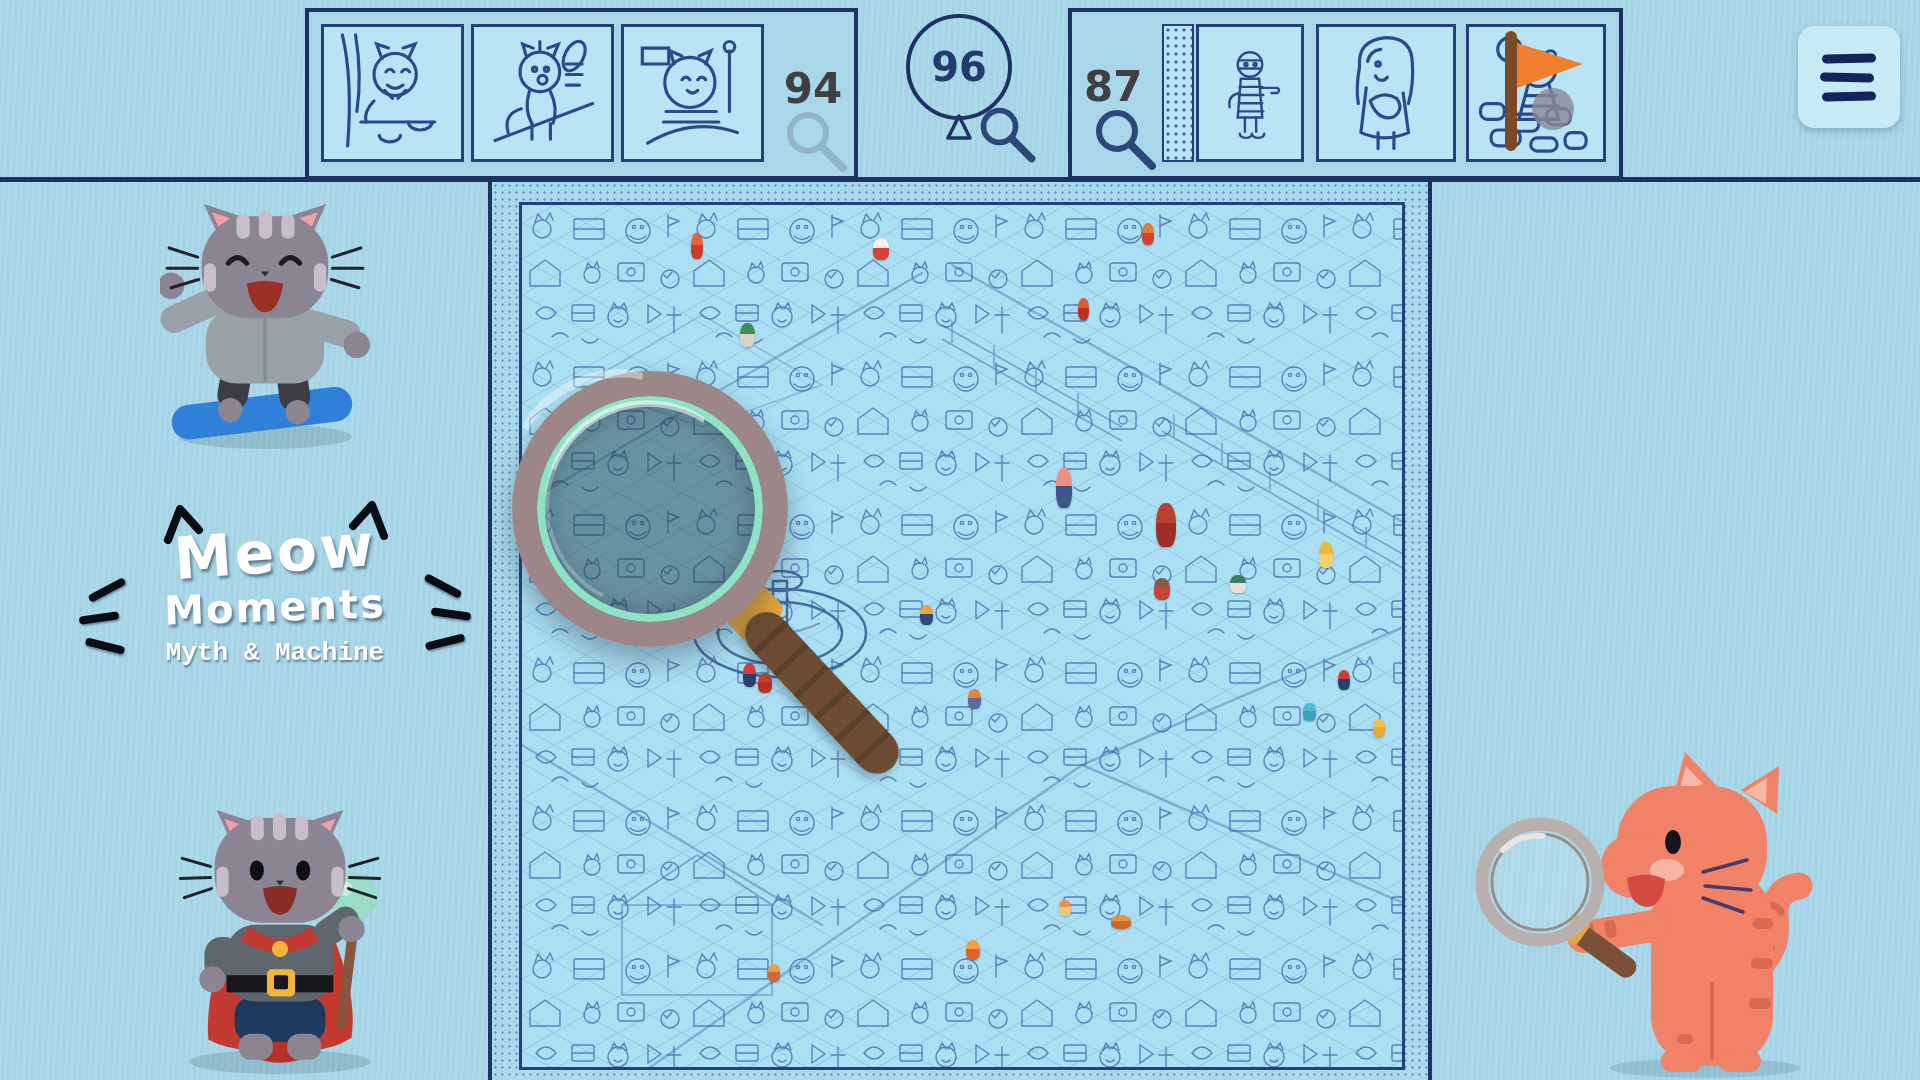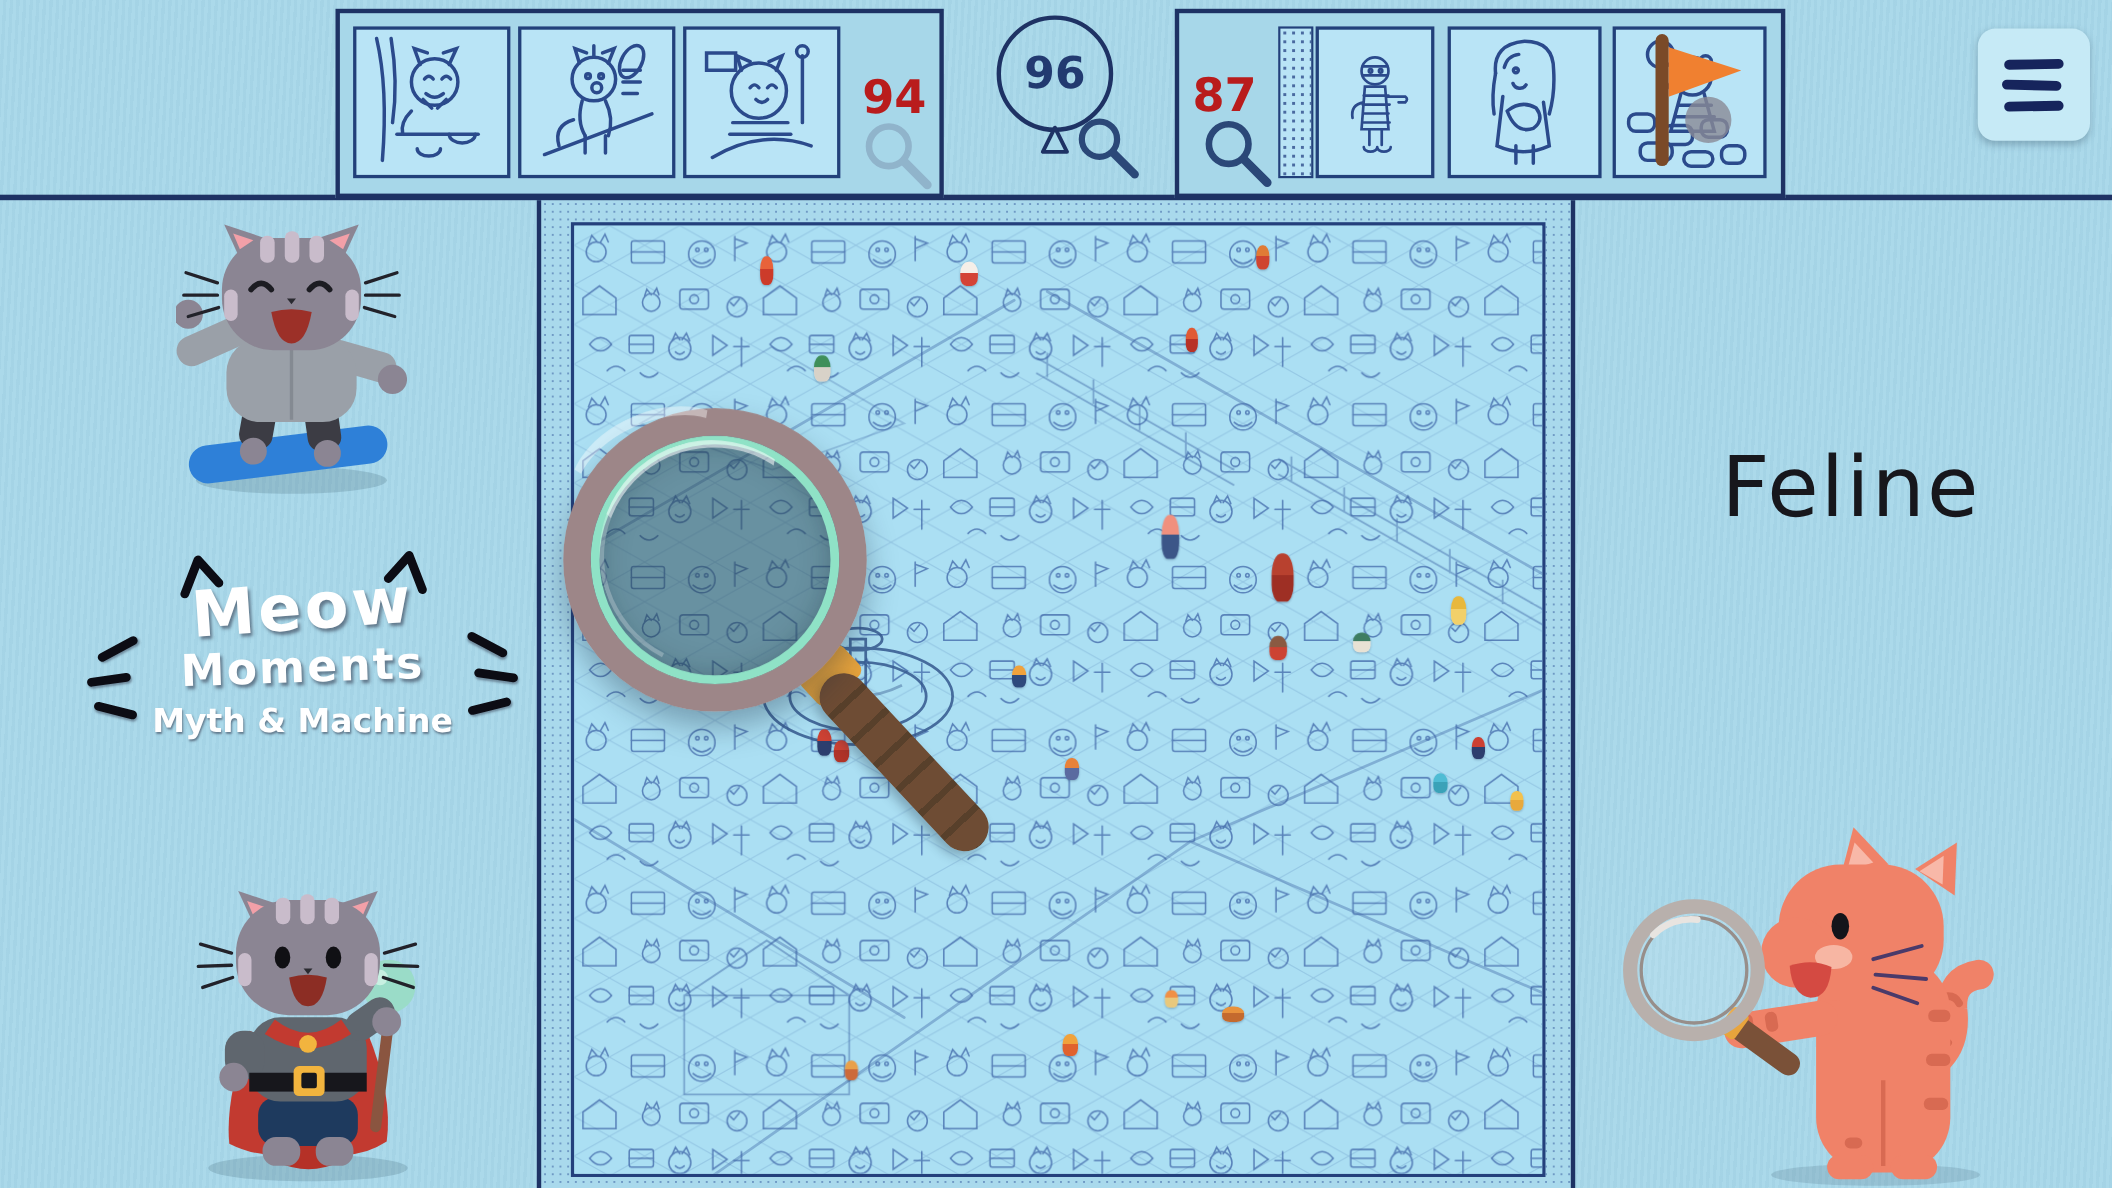--- a/index.html
+++ b/index.html
@@ -9,21 +9,21 @@
        background:repeating-linear-gradient(93deg, rgba(255,255,255,.05) 0 3px, rgba(120,150,170,.05) 3px 6px);}
 
   
   .top-rule{position:absolute;left:0;top:177px;width:1920px;height:5px;background:#1e3264;z-index:2;}
   .panel{position:absolute;border:4px solid #1e3264;background:#a7d7e9;z-index:3;box-sizing:content-box;}
   .panel-left{left:305px;top:8px;width:545px;height:164px;}
   .panel-right{left:1068px;top:8px;width:547px;height:164px;}
   .thumb{position:absolute;top:12px;width:143px;height:138px;border:3px solid #22407a;background:#b9e4f6;box-sizing:border-box;overflow:hidden;}
   .thumb svg{width:100%;height:100%;}
   .t1{left:12px}.t2{left:162px}.t3{left:312px}
-  .counter{position:absolute;color:#b91c1c;font-size:42px;font-weight:bold;z-index:3;}
+  .counter{position:absolute;color:#404040;font-size:42px;font-weight:bold;z-index:3;}
   .counter-94{left:462px;top:52px;width:84px;text-align:center;}
   .counter-87{left:12px;top:50px;}
   .mag-icon{position:absolute;z-index:4;}
   .mag-icon.navy circle,.mag-icon.navy line{stroke:#2b4878;}
   .mag-icon.faded{opacity:.55;}
   .mag-icon.faded circle,.mag-icon.faded line{stroke:#7e98b4;}
   .mag-94{left:472px;top:94px;}
   .mag-87{left:18px;top:92px;}
   .mag-balloon{left:975px;top:102px;z-index:4;}
   .balloon{position:absolute;left:906px;top:14px;width:106px;height:106px;border:4px solid #1e3264;
@@ -71,21 +71,21 @@
 
   
   .snow-cat{position:absolute;left:160px;top:200px;width:210px;height:255px;z-index:2;}
   .wizard-cat{position:absolute;left:160px;top:808px;width:240px;height:272px;z-index:2;}
   .logo{position:absolute;left:85px;top:518px;width:380px;z-index:2;color:#ffffff;text-align:center;}
   .logo-meow{font-size:58px;font-weight:bold;letter-spacing:3px;transform:rotate(-4deg);
              text-shadow:2px 3px 3px rgba(30,30,50,.5);}
   .logo-moments{font-size:40px;font-weight:bold;letter-spacing:2px;transform:rotate(-2deg);margin-top:-2px;
              text-shadow:2px 3px 3px rgba(30,30,50,.5);}
   .logo-tag{font-size:30px;font-weight:bold;margin-top:14px;text-shadow:1px 2px 2px rgba(30,30,50,.5);}
-  .logo-tag2{font-size:30px;font-weight:bold;margin-top:8px;text-shadow:1px 2px 2px rgba(30,30,50,.5);}
+  .logo-tag2{font-size:26px;font-weight:bold;margin-top:8px;text-shadow:1px 2px 2px rgba(30,30,50,.5);font-family:Liberation Mono, monospace;}
   .ear{position:absolute;}
   .ear-l{left:78px;top:-14px;}
   .ear-r{left:258px;top:-18px;}
   .whisker{position:absolute;width:40px;height:8px;background:#0c0c14;border-radius:4px;
            box-shadow:1px 2px 2px rgba(30,30,50,.4);}
   .wl1{left:2px;top:68px;transform:rotate(-28deg);}
   .wl2{left:-6px;top:96px;transform:rotate(-8deg);}
   .wl3{left:0px;top:124px;transform:rotate(14deg);}
   .wr1{left:338px;top:64px;transform:rotate(28deg);}
   .wr2{left:346px;top:92px;transform:rotate(8deg);}
@@ -416,21 +416,20 @@
       <ellipse cx="138" cy="62" rx="7" ry="10" fill="#101014"></ellipse>
     <path d="M111,72 l4,5 4,-5 z" fill="#2a2a30"></path>
     <path d="M98,80 q17,-5 34,0 q-4,26 -17,26 q-13,0 -17,-26 z" fill="#8c2d24"></path>
     <g stroke="#22222a" stroke-width="3" stroke-linecap="round">
       <path d="M46,58 l-28,-8 M46,69 l-30,1 M47,80 l-27,9"></path>
       <path d="M184,58 l28,-8 M184,69 l30,1 M183,80 l27,9"></path>
     </g>
   </svg>
 
   <div class="title">
-    <div>Feline</div>
   </div>
 
   <svg class="orange-cat" viewBox="0 0 360 350">
     <ellipse cx="250" cy="338" rx="95" ry="10" fill="rgba(40,70,90,0.15)"></ellipse>
     <path d="M262,252 q64,-10 58,-64 q-2,-28 24,-32" stroke="#f08268" stroke-width="27" fill="none" stroke-linecap="round"></path>
     <path d="M300,214 q10,-2 16,4 M312,176 q10,-2 14,6" stroke="#d86a52" stroke-width="7" stroke-linecap="round" fill="none"></path>
     <rect x="196" y="140" width="122" height="196" rx="50" fill="#f08268"></rect>
     <path d="M257,252 v78" stroke="#d86a52" stroke-width="4"></path>
     <rect x="298" y="188" width="20" height="11" rx="5" fill="#d86a52"></rect>
     <rect x="296" y="228" width="22" height="11" rx="5" fill="#d86a52"></rect>

